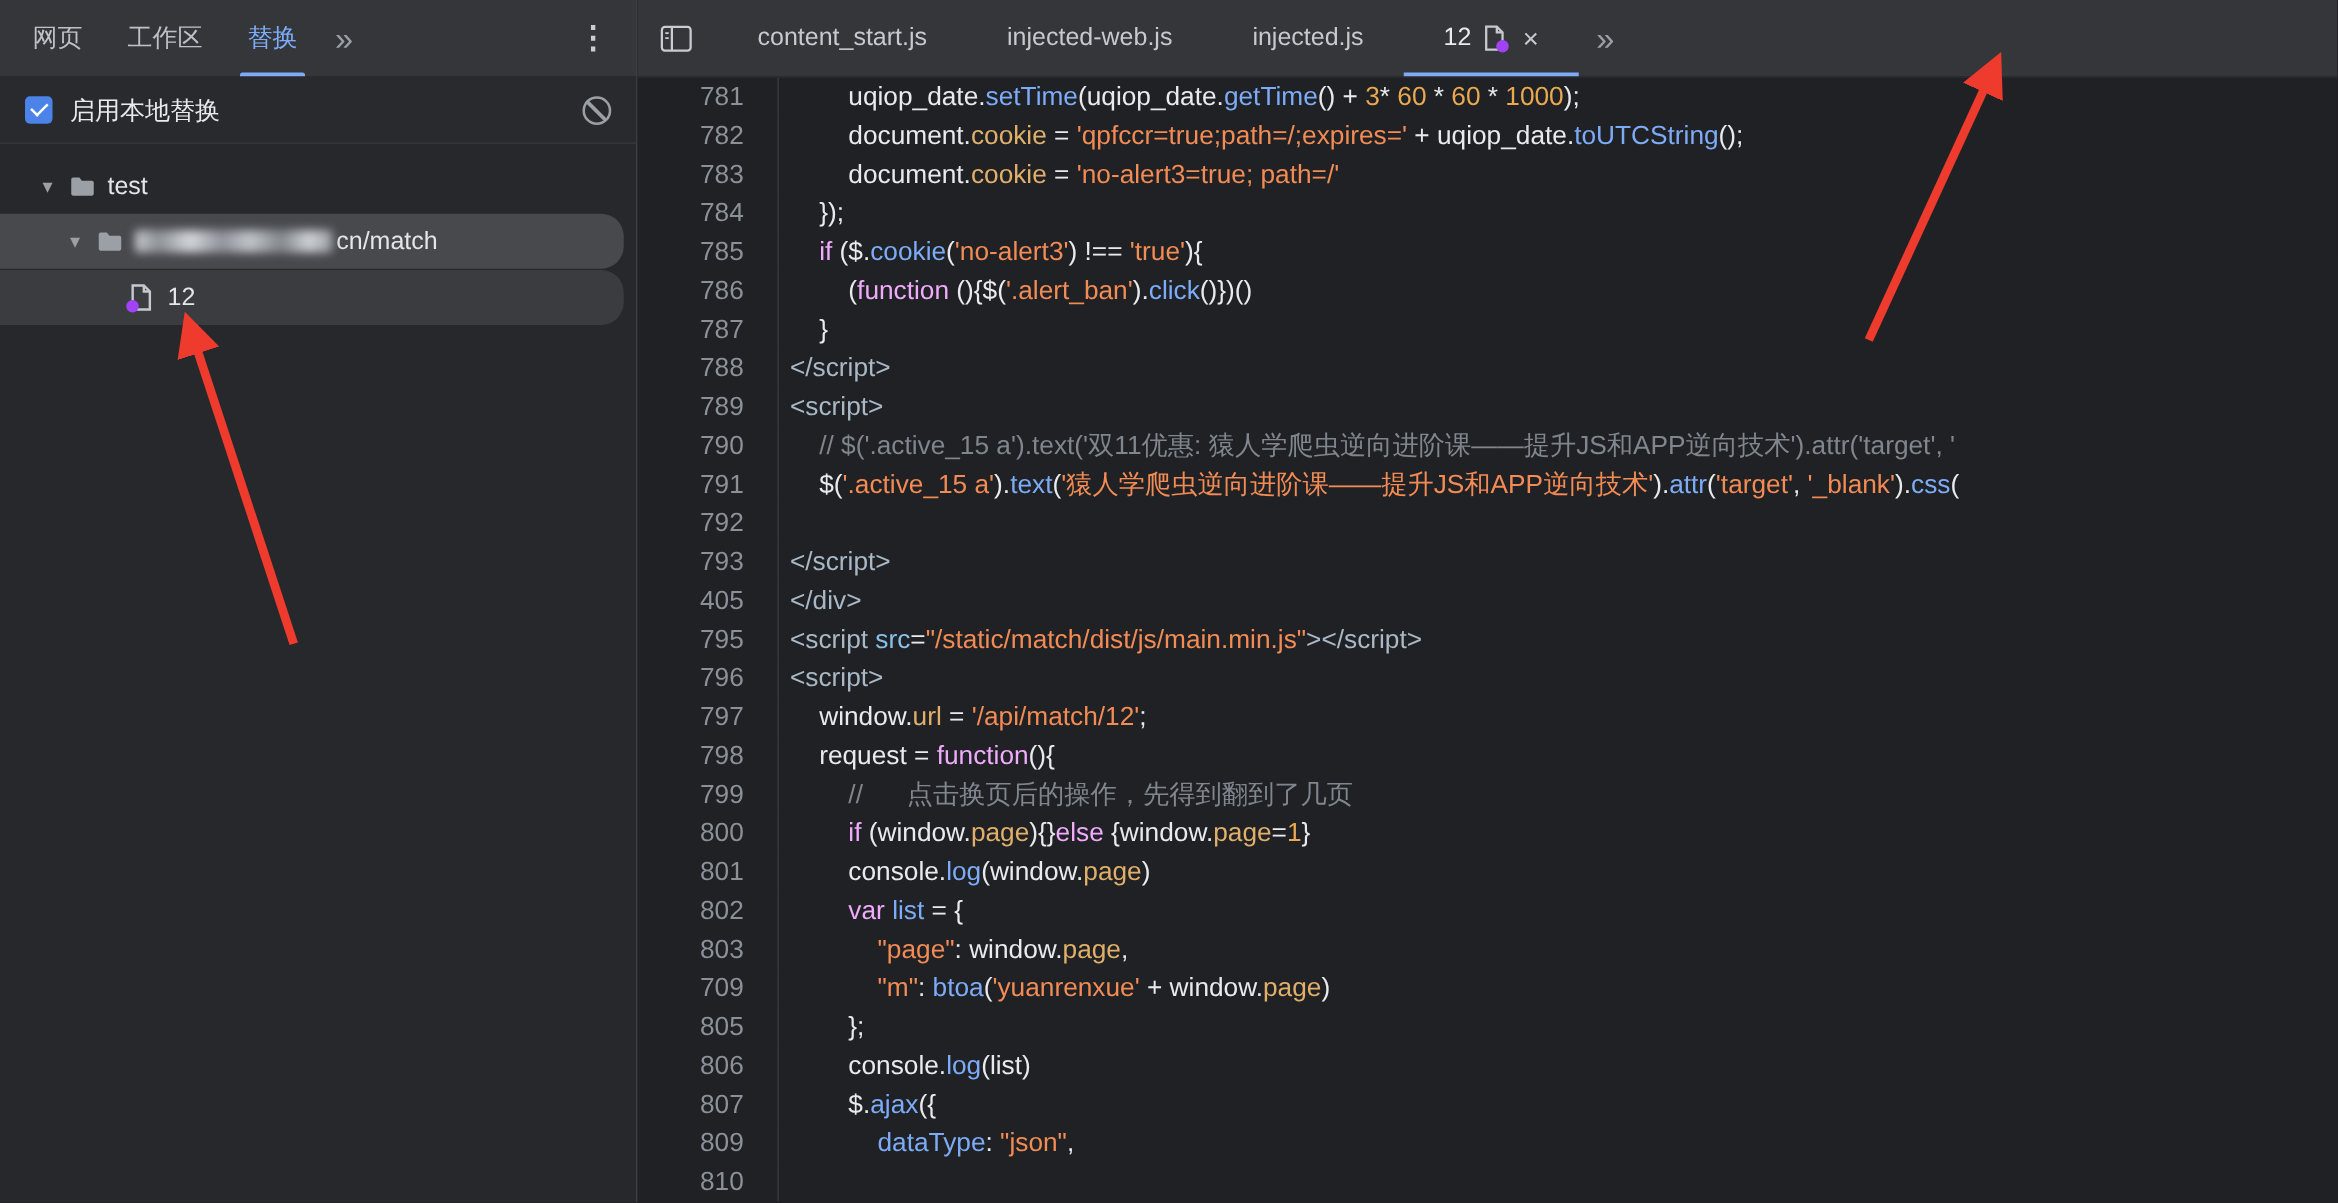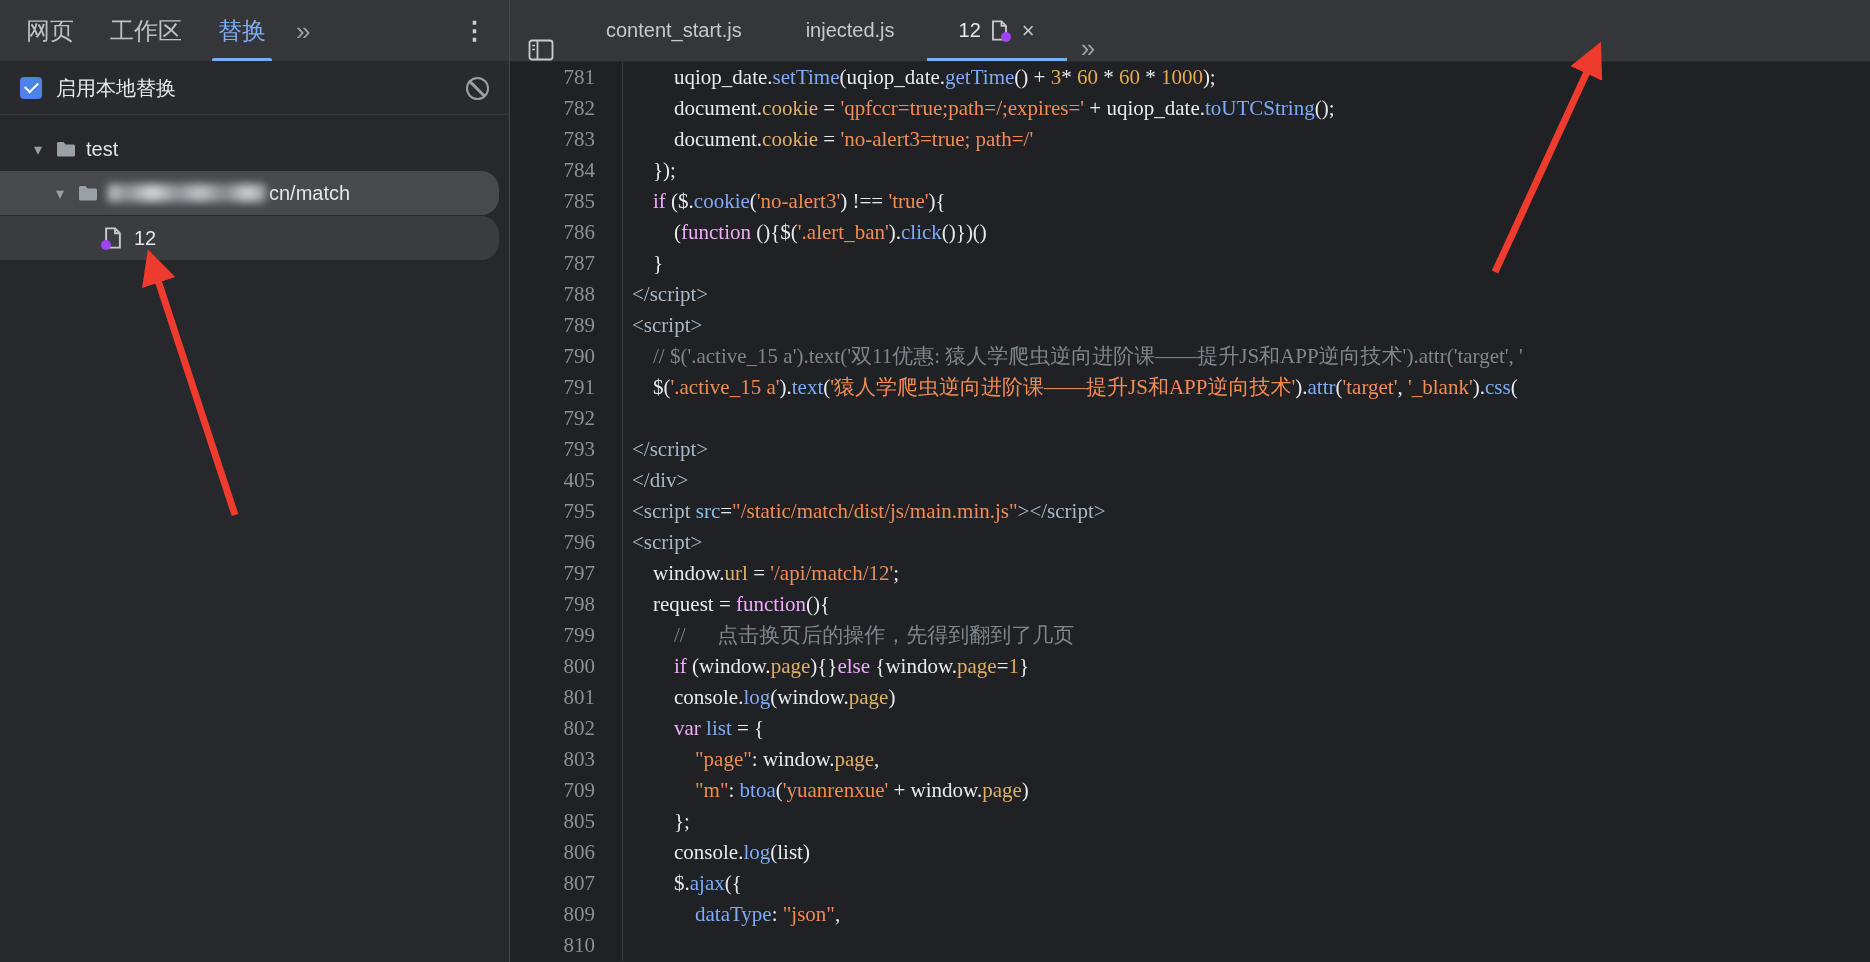--- a/index.html
+++ b/index.html
@@ -9,21 +9,21 @@
   html,body{width:1870px;height:962px;overflow:hidden;background:#202124;
     font-family:"Liberation Sans",sans-serif;position:relative}
   .app{display:flex;height:100%}
 
   
   .sidebar{width:510px;min-width:510px;background:#27282b;border-right:1px solid #47484c;
     display:flex;flex-direction:column}
   .toolbar{height:62px;min-height:62px;background:#35363a;border-bottom:1px solid #28292c;
     display:flex;align-items:center;padding-left:8px}
   .tabs-flex{display:flex;height:100%}
-  .panel-tab{padding:0 18px;display:flex;align-items:center;font-size:24px;color:#bdc1c6;position:relative;cursor:default}
+  .panel-tab{padding:0 18px;display:flex;align-items:center;font-size:20px;color:#bdc1c6;position:relative;cursor:default}
   .panel-tab.active{color:var(--accent)}
   .panel-tab.active::after{content:"";position:absolute;left:12px;right:12px;bottom:0;height:3px;
     background:var(--accent);border-radius:2px 2px 0 0}
   .chev{color:#9aa0a6;font-size:26px;padding:0 12px;line-height:1}
   .menu-dots{margin-left:auto;margin-right:22px;color:#c9ccd0;font-size:25px;font-weight:bold;line-height:1}
 
   .enable-row{height:53px;min-height:53px;background:#292a2d;border-bottom:1px solid #37383b;
     display:flex;align-items:center;padding:0 20px;gap:14px}
   .checkbox{width:22px;height:22px;border-radius:4px;background:var(--cbblue);
     display:flex;align-items:center;justify-content:center}
@@ -43,31 +43,31 @@
   .blur-blob{width:158px;height:18px;border-radius:3px;margin-right:3px;filter:blur(4px);
     background:linear-gradient(90deg,#c7cace,#8e9196 12%,#d4d7db 28%,#90939a 44%,#c2c5ca 58%,#84878c 74%,#cfd2d7 88%,#9a9da2)}
   .file-icon{position:relative;display:flex}
   .ovr-dot{position:absolute;width:10px;height:10px;border-radius:50%;background:var(--purple);right:-3px;bottom:-1px}
   .dot-left .ovr-dot{left:-3px;right:auto}
   .tree-file{margin-right:12px}
 
   
   .editor{flex:1;min-width:0;display:flex;flex-direction:column;background:#202124}
   .tabbar{height:62px;min-height:62px;background:#35363a;border-bottom:1px solid #28292c;
-    display:flex;align-items:flex-end}
+    display:flex;align-items:center}
   .pane-icon{margin:0 20px 0 18px;display:flex}
   .ed-tab{height:100%;display:flex;align-items:center;padding:0 32px;font-size:20px;color:#c6c9cd;
     position:relative;gap:10px;cursor:default}
   .ed-tab.active{color:#e8eaed}
   .ed-tab.active::after{content:"";position:absolute;left:0;right:0;bottom:0;height:3px;background:var(--accent)}
   .tab-close{font-size:22px;color:#c6c9cd;margin-left:4px}
   .ed-chev{padding:0 14px}
 
   .code{flex:1;overflow:hidden}
-  .cline{display:flex;height:31px;font-family:Liberation Serif, serif;font-size:21px;line-height:31px;white-space:pre}
+  .cline{display:flex;height:31px;font-family:Liberation Sans, sans-serif;font-size:21px;line-height:31px;white-space:pre}
   .lnum{width:112px;min-width:112px;text-align:right;padding-right:27px;color:#8b9196}
   .ltext{flex:1;border-left:1px solid #3a3d41;padding-left:9px;overflow:hidden;color:#e8eaed}
 
   #arrows{position:absolute;inset:0;pointer-events:none}
 </style>
 <style>.tk-pl{color:#e8eaed}.tk-kw{color:#f0abfc}.tk-st{color:#f28b54}.tk-nu{color:#e8a951}.tk-fn{color:#7cacf8}.tk-pr{color:#e0b06a}.tk-cm{color:#7f868d}.tk-tg{color:#a9b8c6}.tk-at{color:#87c1e8}</style></head>
 <body>
 
 <div class="app">
 
@@ -129,20 +129,23 @@
         <svg width="26" height="22" viewBox="0 0 26 22">
             <rect x="1.5" y="1.5" width="23" height="19" rx="2.5" fill="none" stroke="#c9ccd0" stroke-width="1.8"></rect>
             <line x1="9.5" y1="1.5" x2="9.5" y2="20.5" stroke="#c9ccd0" stroke-width="1.8"></line>
             <line x1="4.2" y1="6.5" x2="7" y2="6.5" stroke="#c9ccd0" stroke-width="1.5"></line>
             <line x1="4.2" y1="10.5" x2="7" y2="10.5" stroke="#c9ccd0" stroke-width="1.5"></line>
           </svg>
       </span>
       <div class="tabs-flex" id="editor-tabs">
           <div class="ed-tab">
             <span>content_start.js</span>
+          </div>
+          <div class="ed-tab">
+            <span>injected-web.js</span>
           </div>
           <div class="ed-tab">
             <span>injected.js</span>
           </div>
           <div class="ed-tab active">
             <span>12</span>
             <span class="file-icon">
               <svg width="17" height="21" viewBox="0 0 13 16">
                 <path d="M1.5 1h6.5L11.5 4.5V15h-10z" fill="none" stroke="#c6c9cd" stroke-width="1.4"></path>
                 <path d="M8 1v3.5h3.5" fill="none" stroke="#c6c9cd" stroke-width="1.4"></path>

